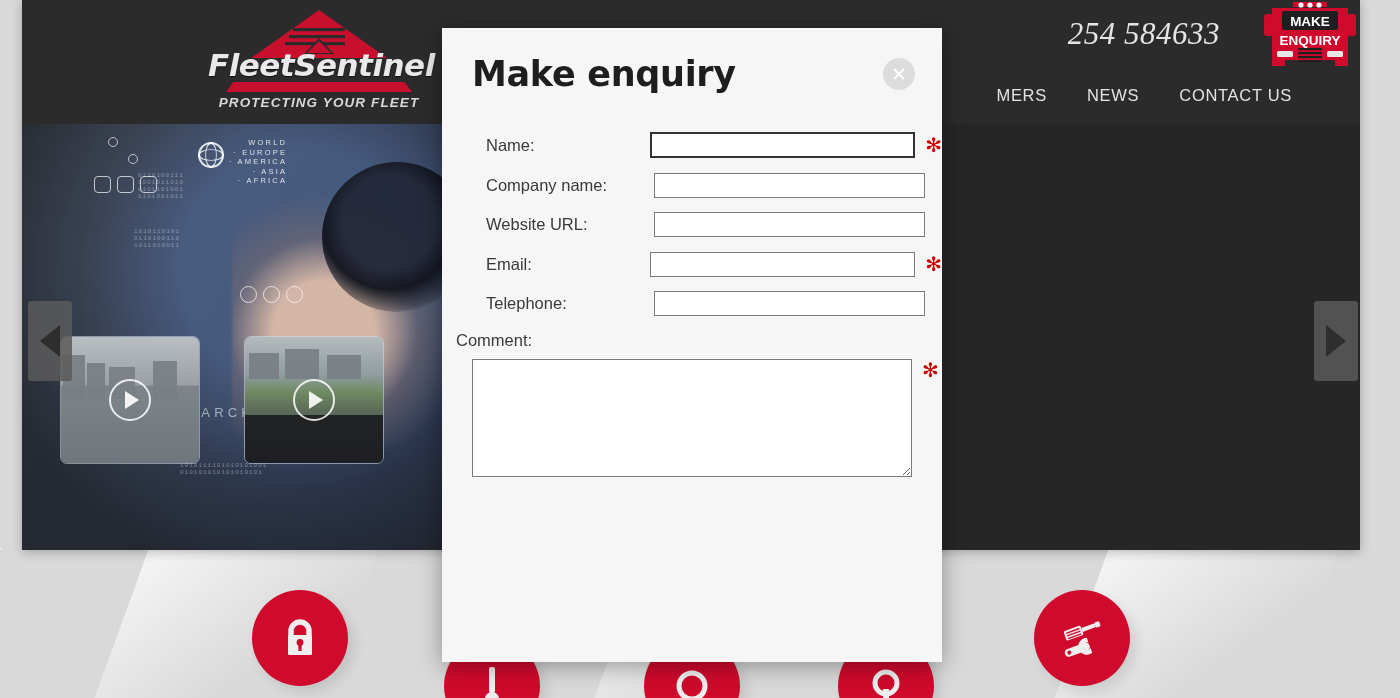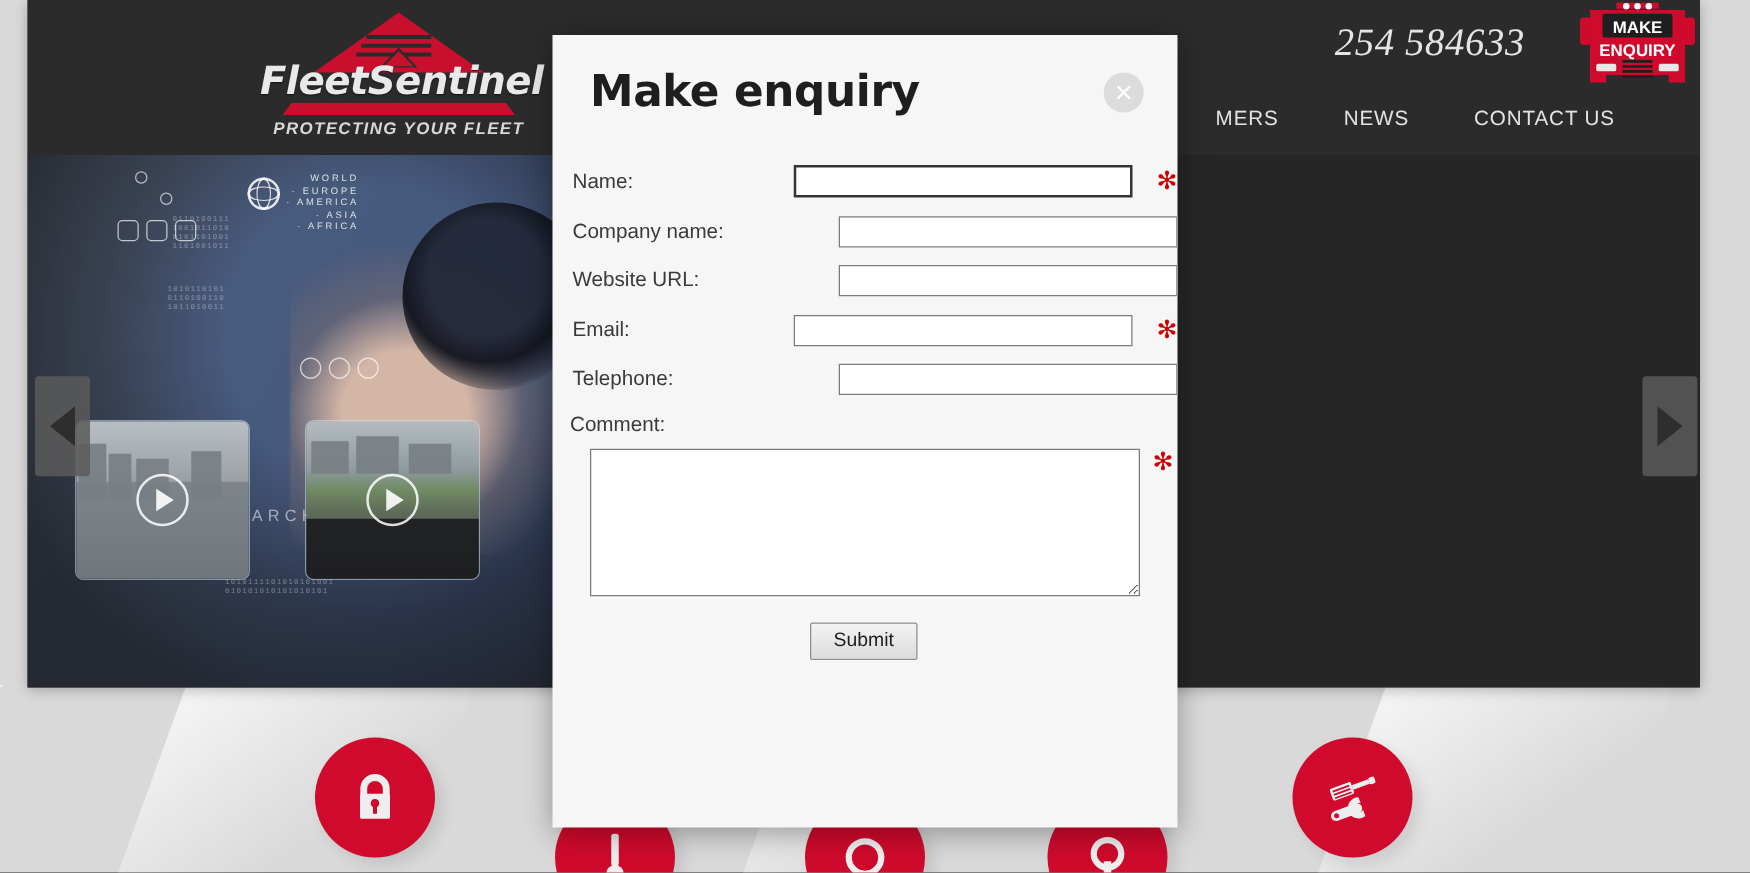--- a/index.html
+++ b/index.html
@@ -65,21 +65,21 @@
   }
 
   .phone {
     position: absolute; right: 140px; top: 16px;
     font-family: "Liberation Serif", serif;
     font-style: italic; font-size: 31px; color: #e5e5e5;
     letter-spacing: .5px; white-space: nowrap;
   }
   .nav {
     position: absolute; right: 68px; top: 86px;
-    display: flex; gap: 52px; align-items: center;
+    display: flex; gap: 40px; align-items: center;
   }
   .nav a {
     font-size: 16.5px; color: #e3e3e3; letter-spacing: .7px;
     text-decoration: none; white-space: nowrap;
   }
 
   
   .truck {
     position: absolute; right: 0; top: 2px; width: 100px; height: 74px;
     cursor: pointer;
@@ -218,22 +218,21 @@
   .close-btn {
     position: absolute; right: 27px; top: 30px; width: 32px; height: 32px;
     border-radius: 50%; background: #dcdcdc; cursor: pointer;
     display:flex; align-items:center; justify-content:center;
   }
   .close-btn svg { display:block; }
 
   form.eform { position: absolute; left: 0; top: 104px; width: 100%; }
   .frow {
     display: flex; align-items: center; margin-bottom: 14.5px;
-    padding-left: 16px;
-    justify-content: space-between;
+    padding-left: 44px;
   }
   .flabel {
     width: 168px; font-size: 16.5px; color: #3a3a3a;
     font-family: "Liberation Sans", sans-serif;
   }
   .finput {
     width: 271px; height: 25px; background: #fff;
     border: 1px solid #7b7b7b;
   }
   .finput.focused { border: 2px solid #333; height: 26px; }
@@ -492,19 +491,16 @@
         <input class="finput" type="text" style="">
       </div>
 
 
       <div class="comment-label">Comment:</div>
       <div class="comment-row">
         <textarea class="ftext" style=""></textarea>
         <span class="req">✻</span>
       </div>
 
-      <div class="submit-wrap">
-        <button class="submit" type="submit">Submit</button>
-      </div>
     </form>
   </div>
 
 </div>
 
 </body></html>

